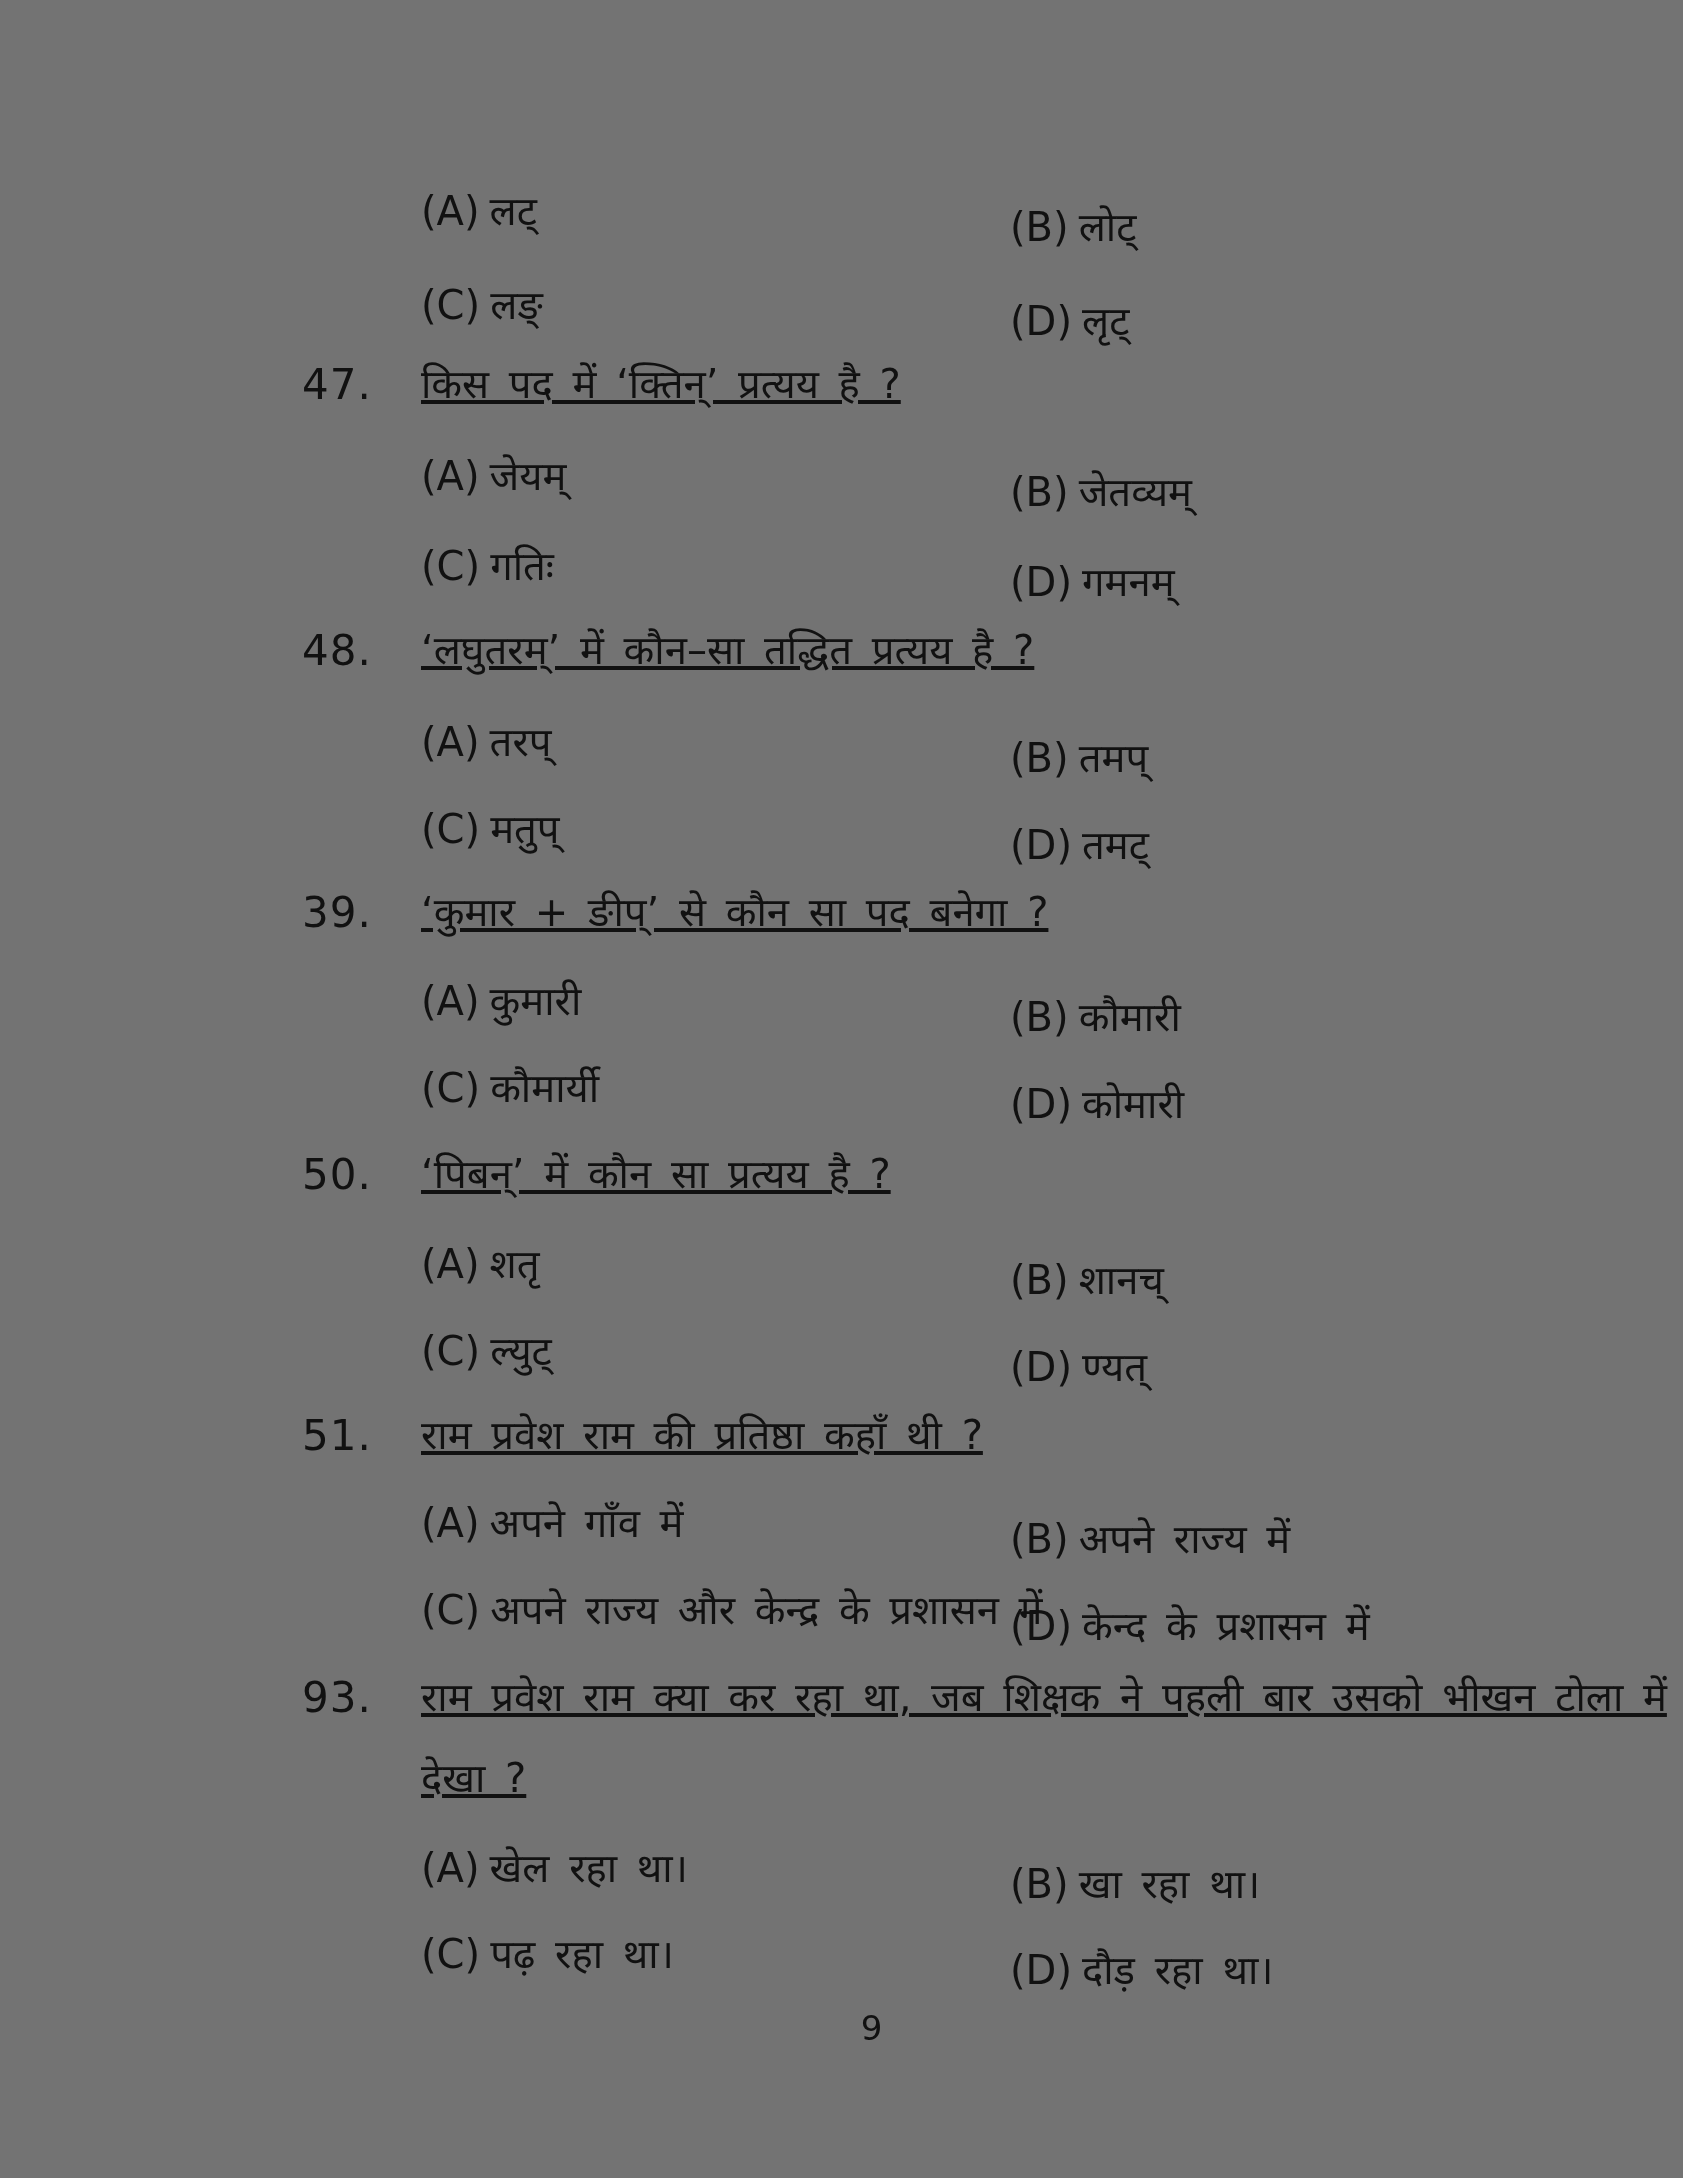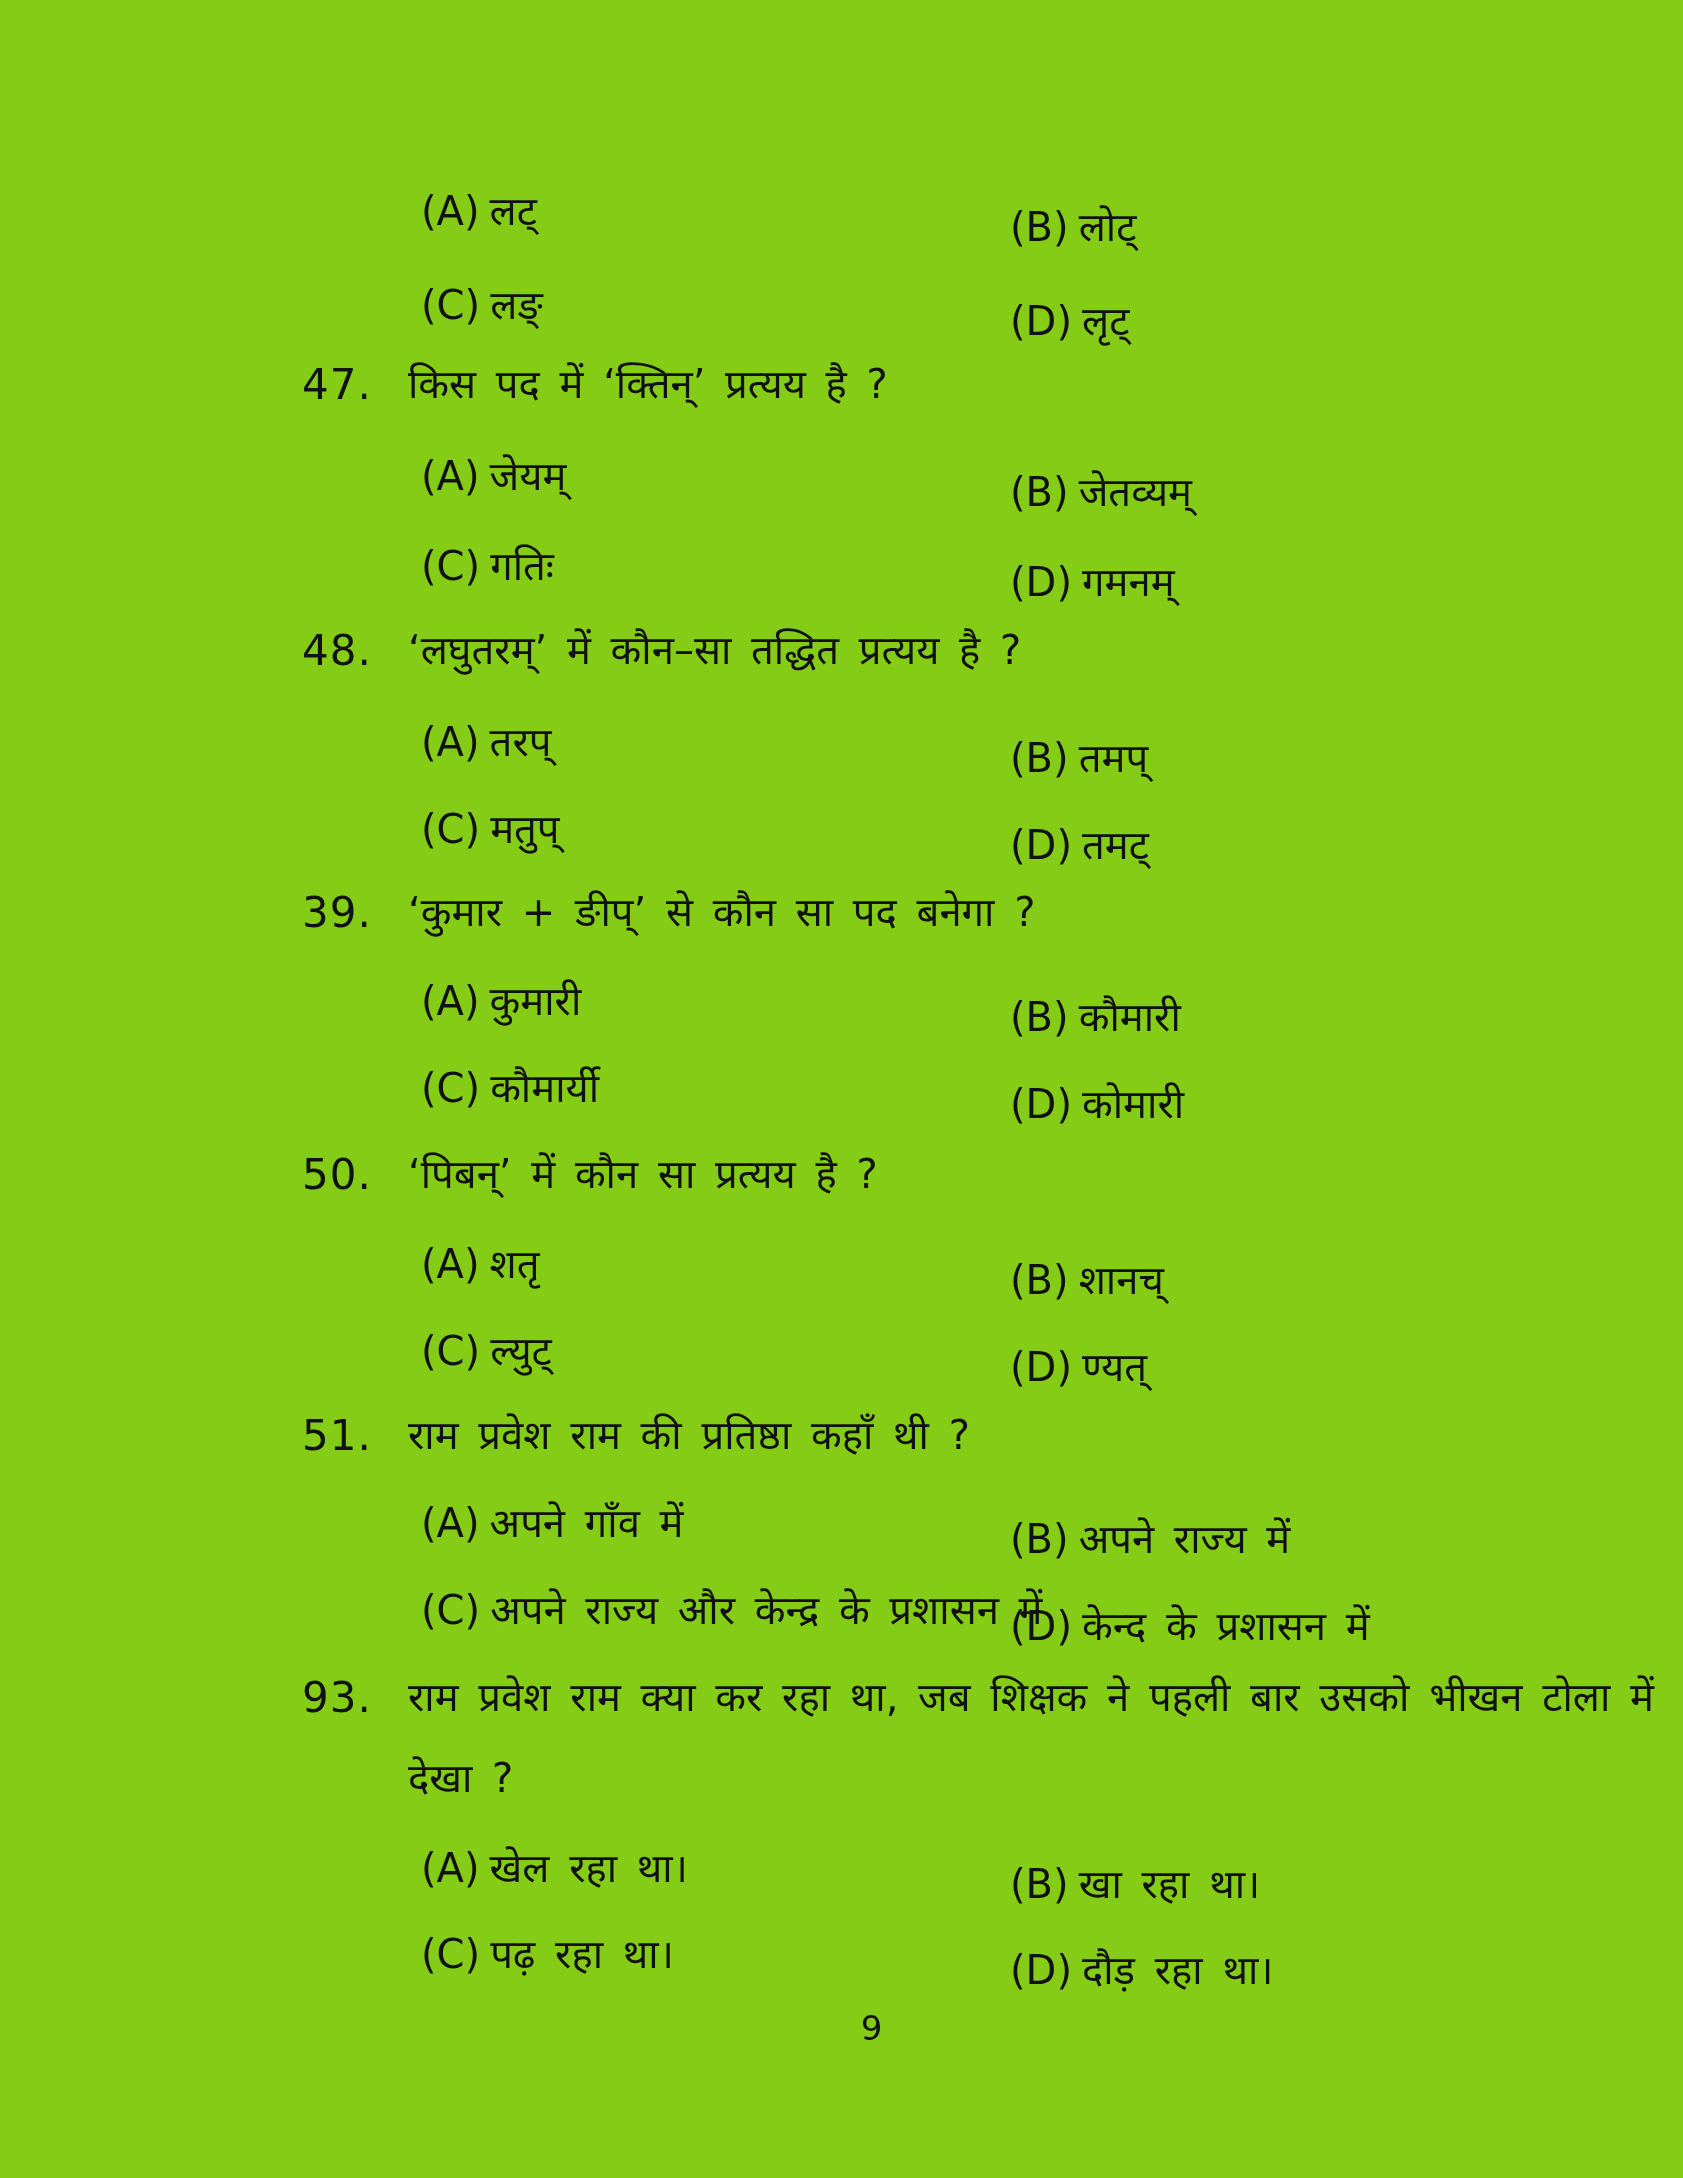--- a/index.html
+++ b/index.html
@@ -11,42 +11,43 @@
     width: 1683px;
     height: 2178px;
     position: relative;
     font-family: "DejaVu Sans", sans-serif;
     color: #111111;
     overflow: hidden;
   }
   .page {
     position: absolute;
     inset: 0;
-    background: #84cc16;
+    background: #737373;
   }
   .row {
     position: absolute;
     left: 0;
     width: 1683px;
     font-size: 40px;
     line-height: 1.15;
     word-spacing: 7px;
     white-space: nowrap;
   }
   .qnum {
     position: absolute;
     left: 302px;
     top: 0;
     font-size: 42px;
     letter-spacing: 1px;
   }
   .qtext {
     position: absolute;
-    left: 408px;
+    left: 421px;
     top: 0;
+    text-decoration: underline;
   }
   .qtext.wrap1 {
     width: 1030px;
     white-space: nowrap;
     text-align: justify;
     text-align-last: justify;
   }
   .opt-a {
     position: absolute;
     left: 421px;

